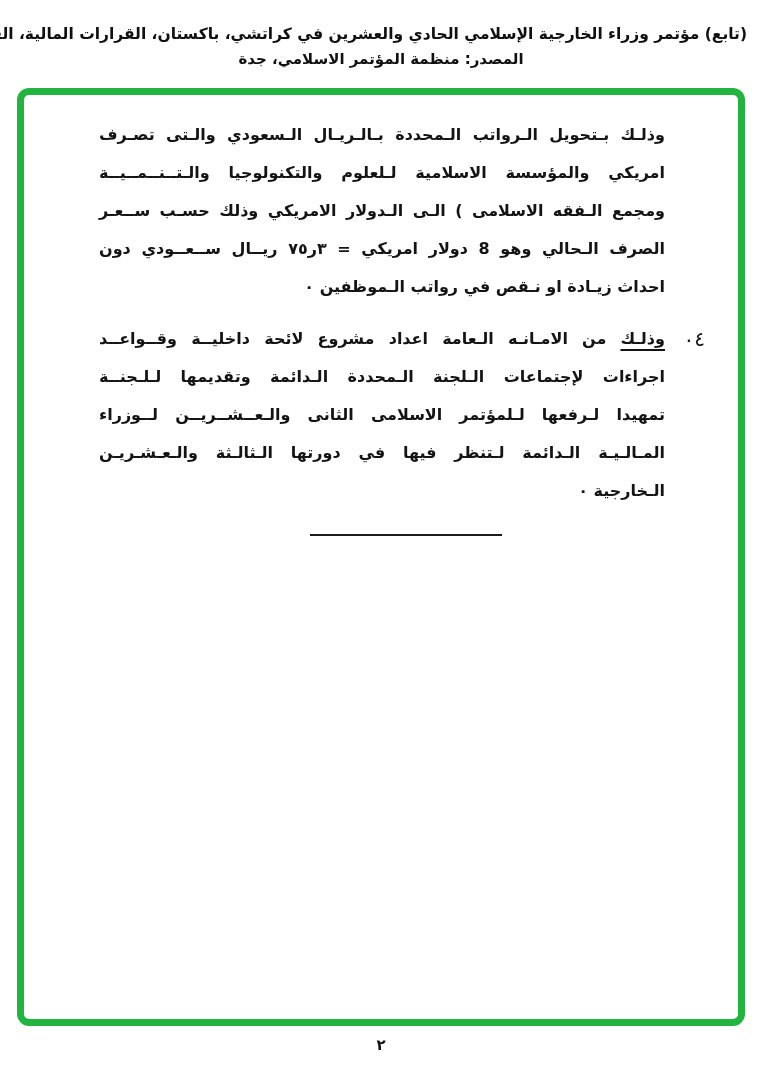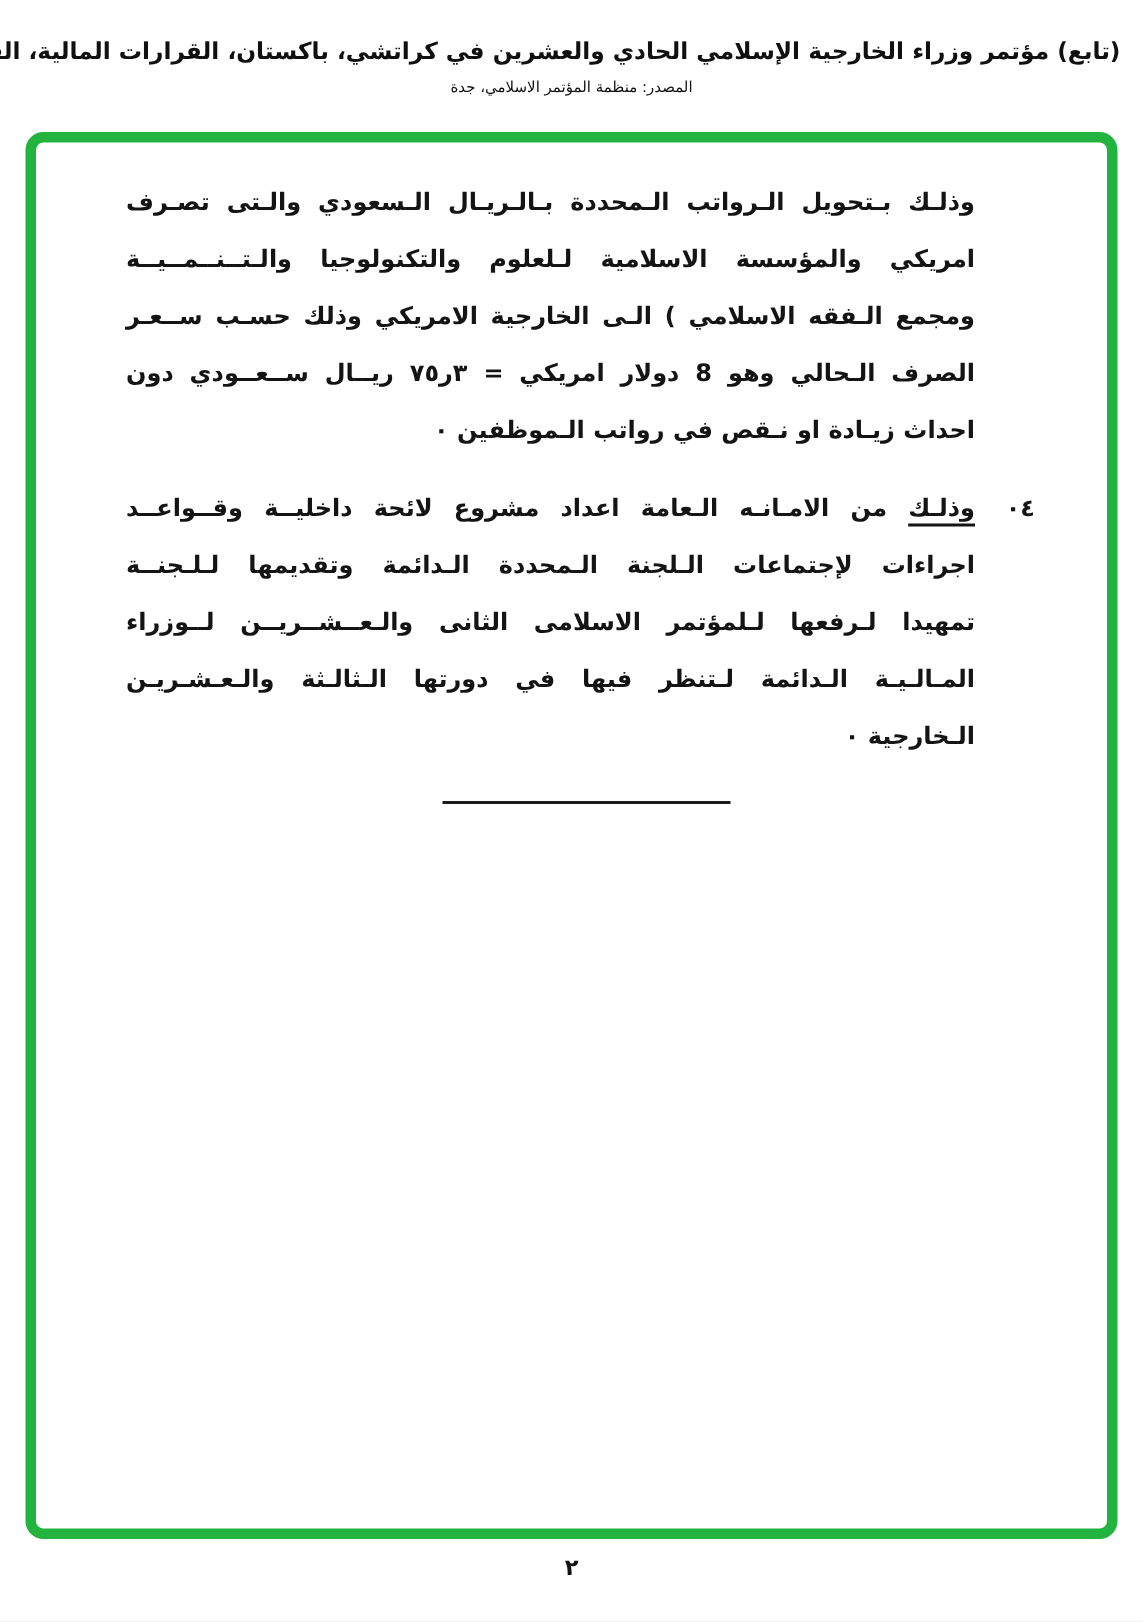--- a/index.html
+++ b/index.html
@@ -26,43 +26,43 @@
     line-height: 24px;
     padding: 0 15px;
     margin-top: 22px;
     text-align: justify;
     text-align-last: justify;
     white-space: nowrap;
     color: #101010;
   }
   .header-source {
     direction: rtl;
-    font-weight: normal;
-    font-size: 10px;
+    font-weight: bold;
+    font-size: 15px;
     line-height: 18px;
     margin-top: 4px;
     text-align: center;
     color: #101010;
   }
   
   .green-frame {
     position: absolute;
     left: 17px;
     top: 88px;
     width: 728px;
     height: 938px;
     box-sizing: border-box;
     border: 7px solid var(--border-green, #23b440);
     border-radius: 12px;
     background: transparent;
   }
   
   .text-block {
     position: absolute;
-    left: 84px;
+    left: 99px;
     top: 116px;
     width: 566px;
     direction: rtl;
     font-weight: bold;
     font-size: 16px;
     color: #141414;
   }
   .line {
     line-height: 38px;
     text-align: justify;
@@ -76,22 +76,22 @@
   }
   .para-2 {
     position: relative;
     margin-top: 14px;
   }
   .item-marker {
     position: absolute;
     right: -40px;
     top: 0;
     line-height: 38px;
-    font-weight: bold;
-    font-size: 16px;
+    font-weight: normal;
+    font-size: 20px;
   }
   .underlined {
     text-decoration: underline;
     text-underline-offset: 5px;
     text-decoration-thickness: 1.5px;
   }
   .divider {
     width: 192px;
     height: 0;
     border-top: 2.5px solid #1c1c1c;
@@ -120,21 +120,21 @@
     <div class="header-source">المصدر:  منظمة المؤتمر الاسلامي، جدة</div>
   </div>
 
   <div class="green-frame"></div>
 
   <div class="text-block">
 
     <div class="para-1">
       <div class="line">وذلـك بـتحويل الـرواتب الـمحددة بـالـريـال الـسعودي والـتى تصـرف</div>
       <div class="line">امريكي والمؤسسة الاسلامية لـلعلوم والتكنولوجيا والـتــنــمــيــة</div>
-      <div class="line">ومجمع الـفقه الاسلامي ) الـى الخارجية الامريكي وذلك حسـب ســعـر</div>
+      <div class="line">ومجمع الـفقه الاسلامى ) الـى الـدولار الامريكي وذلك حسـب ســعـر</div>
       <div class="line">الصرف الـحالي وهو 8 دولار امريكي = ٣ر٧٥ ريــال ســعــودي دون</div>
       <div class="line-end">احداث زيـادة  او نـقص في رواتب الـموظفين ٠</div>
     </div>
 
     <div class="para-2">
       <div class="item-marker">٠٤</div>
       <div class="line"><span class="underlined">وذلـك</span><span> من الامـانـه الـعامة اعداد مشروع لائحة داخليــة وقــواعــد</span></div>
       <div class="line">اجراءات لإجتماعات الـلجنة الـمحددة الـدائمة وتقديمها لـلـجنــة</div>
       <div class="line">تمهيدا لـرفعها لـلمؤتمر الاسلامى الثانى والـعــشــريــن لــوزراء</div>
       <div class="line">المـالـيـة الـدائمة لـتنظر فيها في دورتها الـثالـثة والـعـشـريـن</div>

